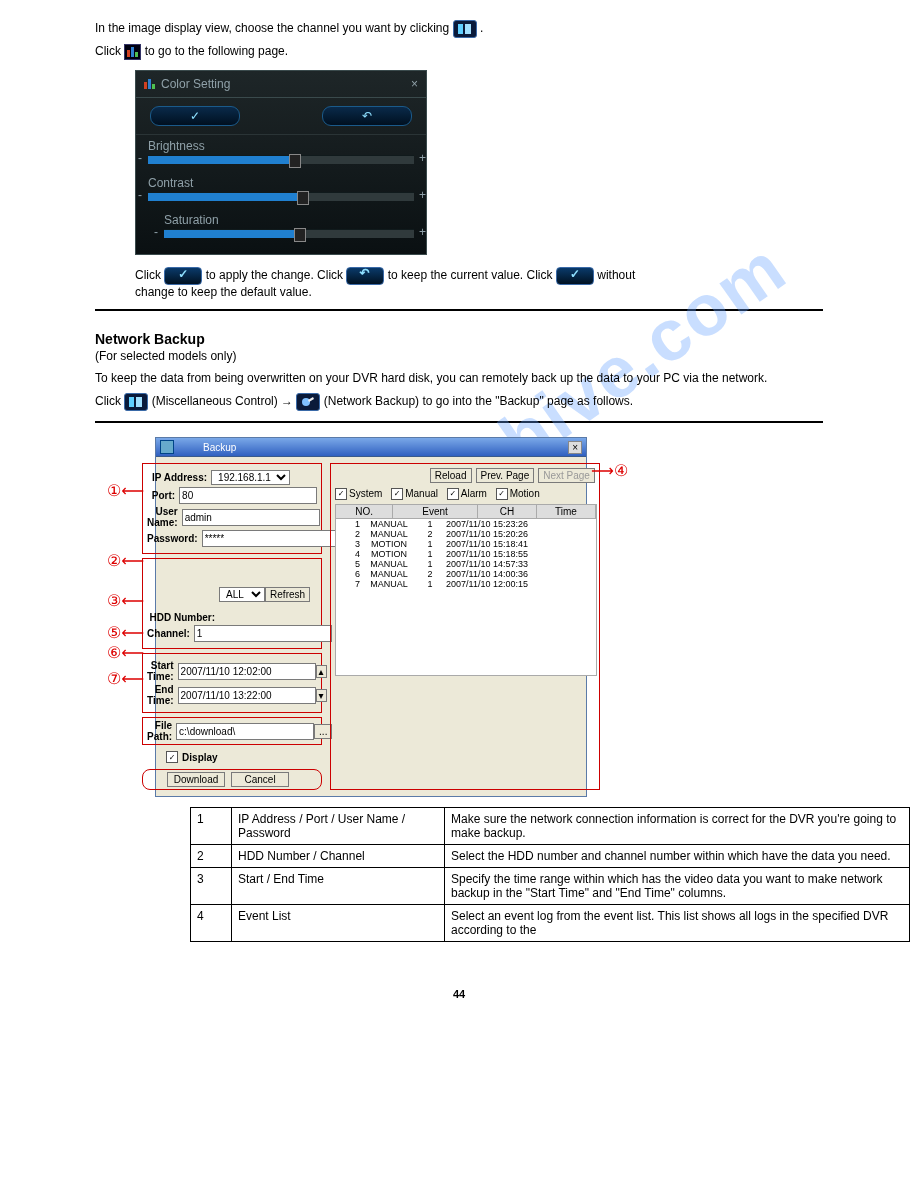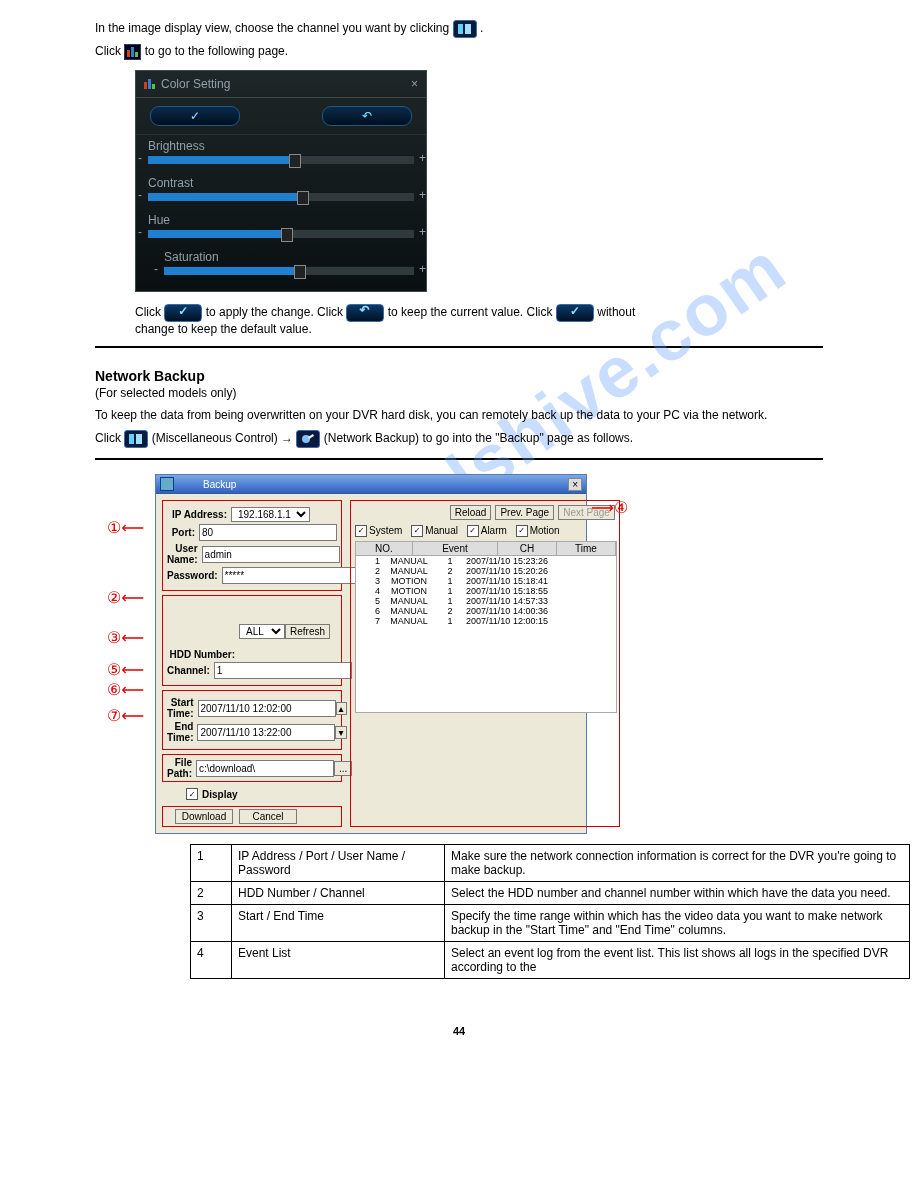--- a/index.html
+++ b/index.html
@@ -149,33 +149,34 @@
     display:flex; align-items:center;
     padding:2px 4px;
     border-bottom:1px solid #3a5a8a;
     gap:25px;
   }
   .bd-title .xicon{margin-left:auto;}
   .bd-body{
     display:flex;
     padding:6px;
     gap:8px;
+    justify-content:center;
   }
   .leftcol{ width:180px; display:flex; flex-direction:column; gap:4px;}
   .group{
     border:1px solid #c00;
     padding:4px;
   }
   .single-group{border:1px solid #c00; padding:2px 4px; display:flex; align-items:center;}
   .frow{display:flex; align-items:center; margin:2px 0;}
   .lbl{ width:60px; text-align:right; padding-right:4px; font-weight:bold;}
   .inp{ border:1px solid #7a7a7a; background:#fff; padding:1px 2px; flex:1; height:13px; font-size:10px;}
   .sel{ border:1px solid #7a7a7a; background:#fff; padding:0 2px; height:15px; font-size:10px;}
   .btn{ border:1px solid #7a7a7a; background:#ece9d8; padding:1px 4px; font-size:10px;}
-  .dlcancel{display:flex; gap:6px; justify-content:flex-start; padding-left:12px;}
+  .dlcancel{display:flex; gap:6px; justify-content:flex-start; padding-left:24px;border-radius:8px;}
   .rightcol{ flex:1; border:1px solid #c00; padding:4px;}
   .toprow{display:flex; gap:4px; justify-content:flex-end; margin-bottom:4px;}
   .chk{display:inline-flex; align-items:center; gap:2px; margin-right:6px;}
   .chkbox{width:10px;height:10px;border:1px solid #555;background:#fff;display:inline-flex;align-items:center;justify-content:center;font-size:8px;color:#000;}
   .tbl{width:100%; border:1px solid #aaa; background:#fff; height:170px; overflow:hidden;}
   .thead{display:flex; background:#ddd; border-bottom:1px solid #aaa;}
   .thead div{border-right:1px solid #aaa; padding:1px 17px; text-align:center;}
   .c-no{width:22px;} .c-ev{width:50px;} .c-ch{width:24px;} .c-tm{flex:1;}
   .trow{display:flex;}
   .trow div{padding:0 2px; font-size:9px;}
@@ -248,26 +249,20 @@
       <span class="pill">↶</span>
     </div>
     <div class="cp-row" style="--fill:55%;">
       <div>Brightness</div>
       <div class="slider-track">
             <span class="slider-thumb"></span>
           </div>
     </div>
     <div class="cp-row" style="--fill:58%;">
       <div>Contrast</div>
-      <div class="slider-track">
-            <span class="slider-thumb"></span>
-          </div>
-    </div>
-    <div class="cp-row" style="--fill:52%;">
-      <div>Hue</div>
       <div class="slider-track">
             <span class="slider-thumb"></span>
           </div>
     </div>
     <div class="cp-row" style="--fill:54%; padding-bottom:10px;margin-left:16px;">
       <div>Saturation</div>
       <div class="slider-track">
             <span class="slider-thumb"></span>
           </div>
     </div>

